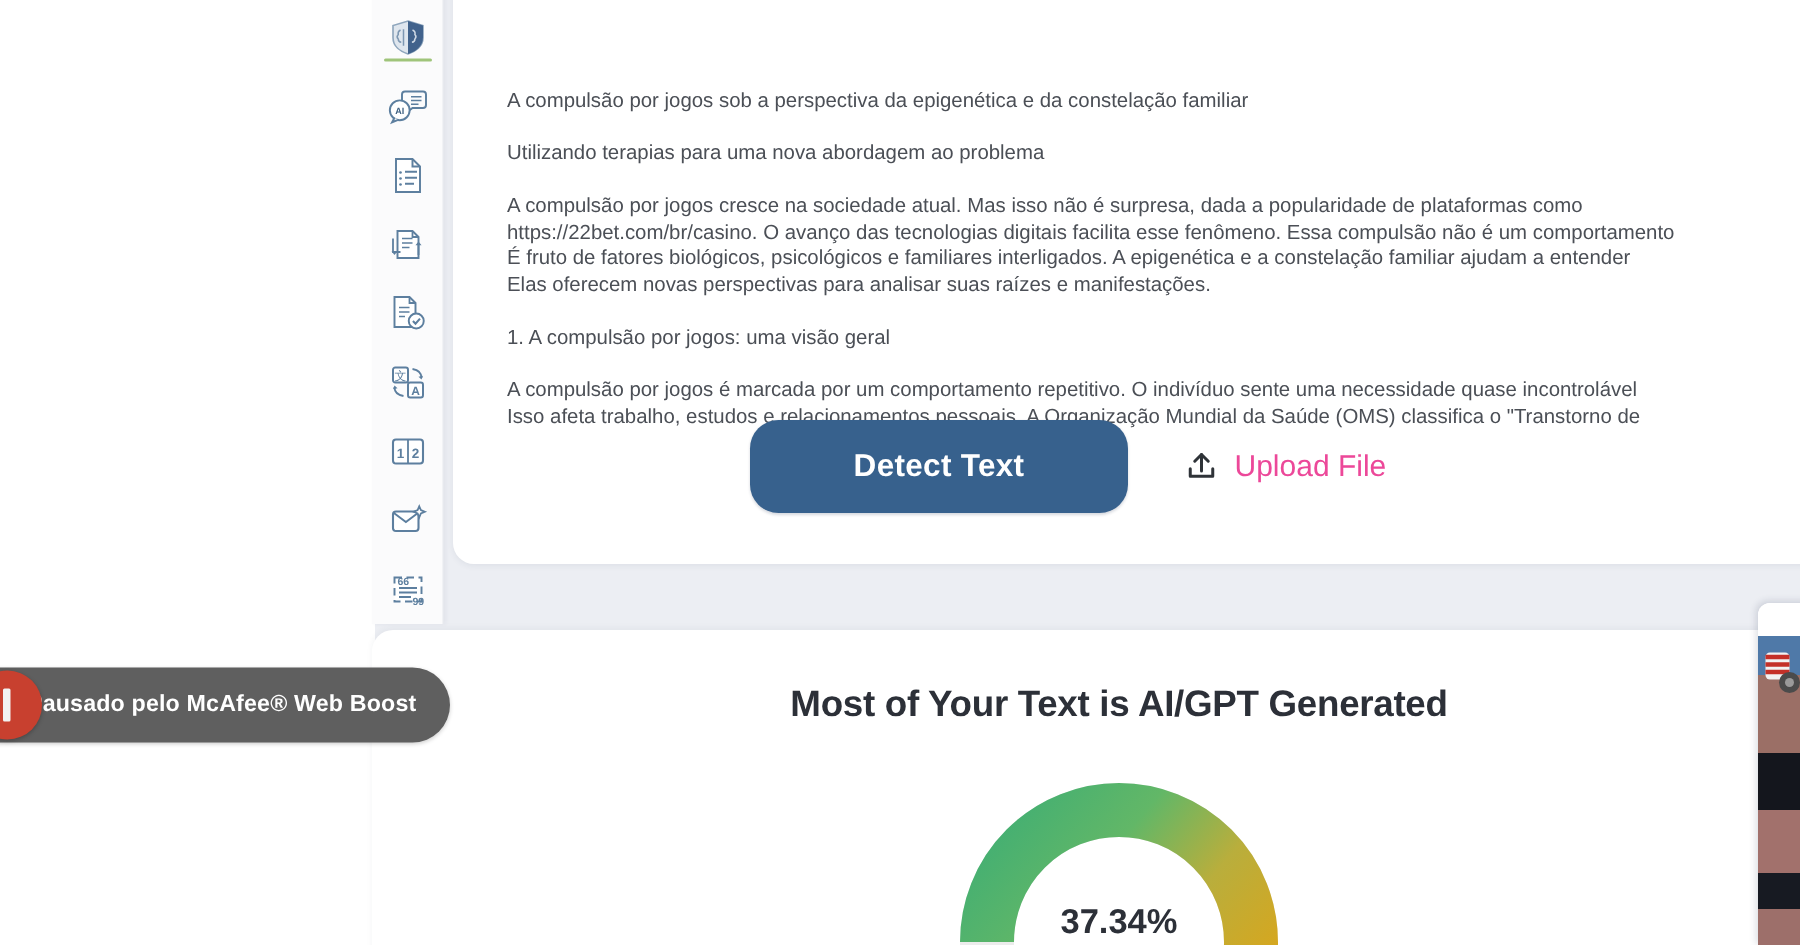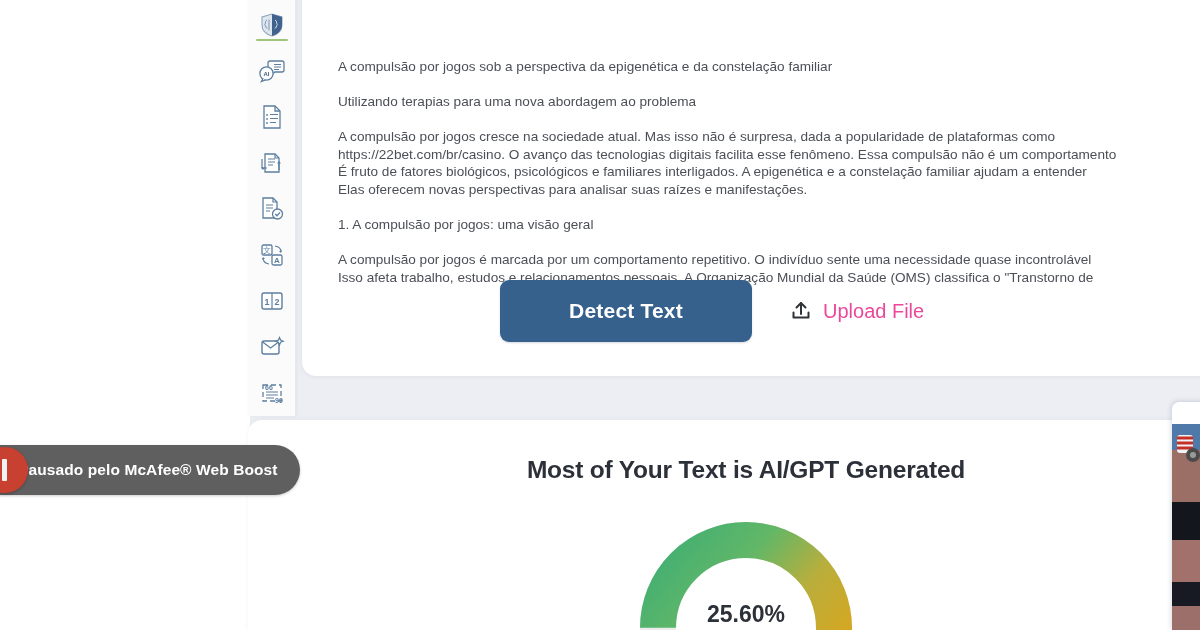--- a/index.html
+++ b/index.html
@@ -107,21 +107,21 @@
     left: 198px;
     top: 296px;
     display: flex;
     align-items: center;
   }
   .detect-btn {
     width: 252px;
     height: 62px;
     background: #37618d;
     border: none;
-    border-radius: 9px;
+    border-radius: 19px;
     color: #ffffff;
     font-size: 21px;
     font-weight: bold;
     letter-spacing: 0.2px;
     cursor: pointer;
     font-family: "Liberation Sans", sans-serif;
     box-shadow: 0 1px 2px rgba(20,40,70,0.18);
   }
   .upload-link {
     display: flex;
@@ -419,21 +419,21 @@
             <stop offset="100%" stop-color="#e0a415"></stop>
           </linearGradient>
         </defs>
 
         <circle cx="120" cy="120" r="88" fill="none" stroke="#ececec" stroke-width="36"></circle>
 
         <circle cx="120" cy="120" r="88" fill="none" stroke="url(#gaugeGrad)" stroke-width="36" stroke-dasharray="293.7 553.0" stroke-dashoffset="-138.2" transform="rotate(90 120 120)"></circle>
       </svg>
 
       <div class="gauge-label">
-        <div class="gauge-pct">25.60%</div>
+        <div class="gauge-pct">37.34%</div>
         <div class="gauge-sub">AI GPT*</div>
       </div>
     </div>
   </div>
 
   <div class="edge-panel">
     <div class="edge-panel-head"></div>
     <div class="edge-thumb">
       <div class="edge-sky"></div>
       <div class="edge-ground"></div>

